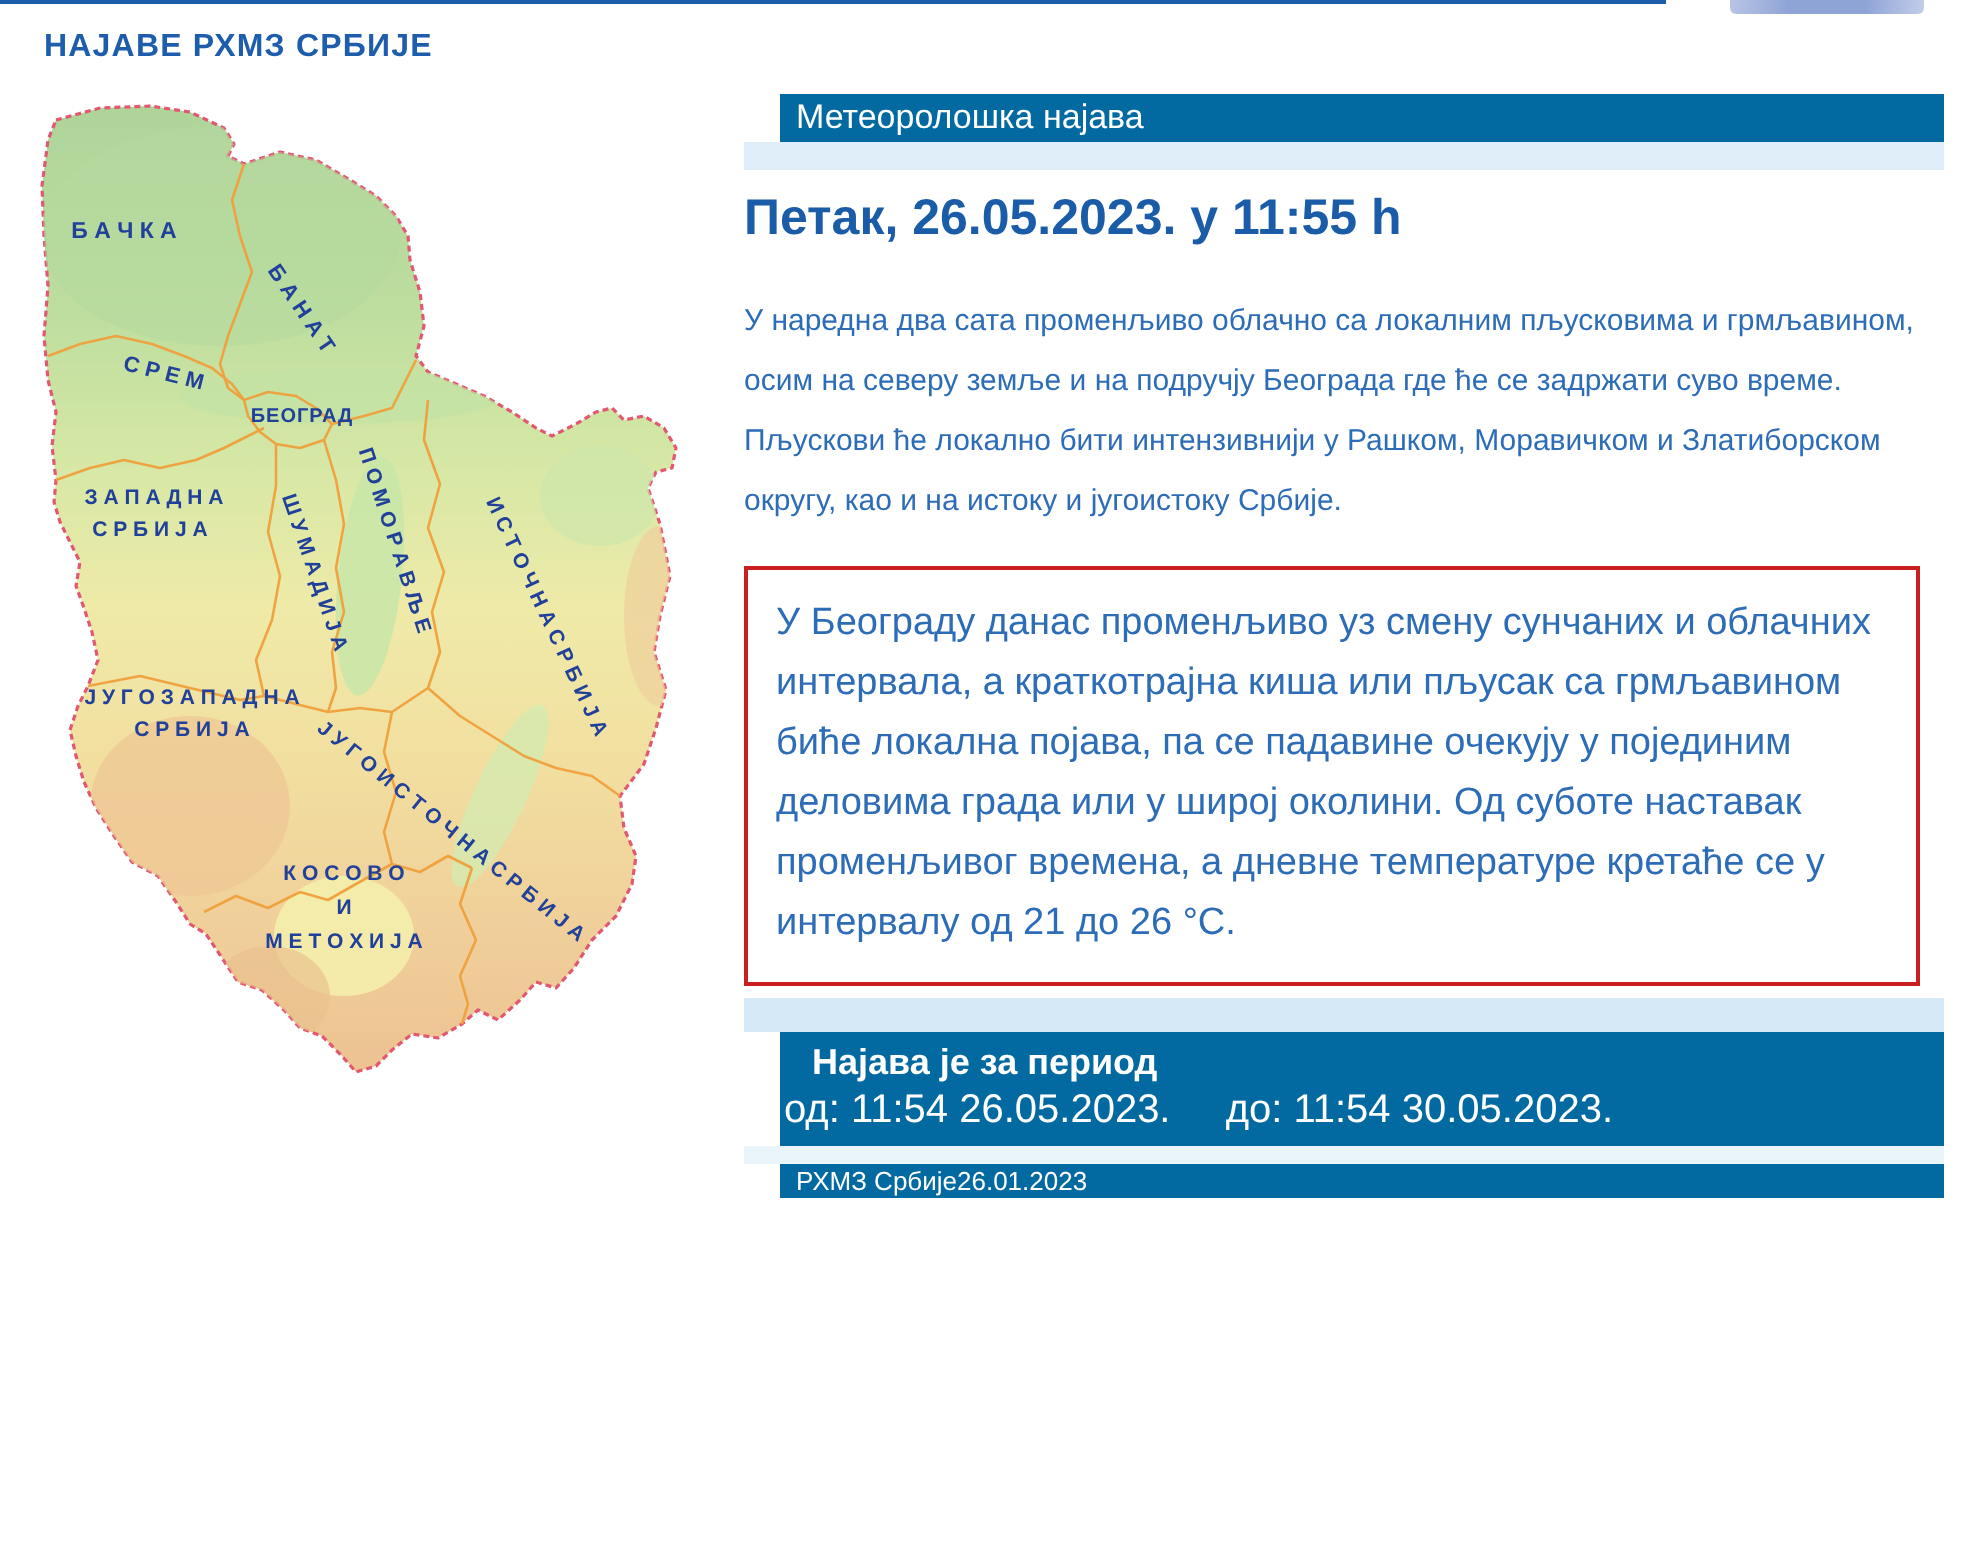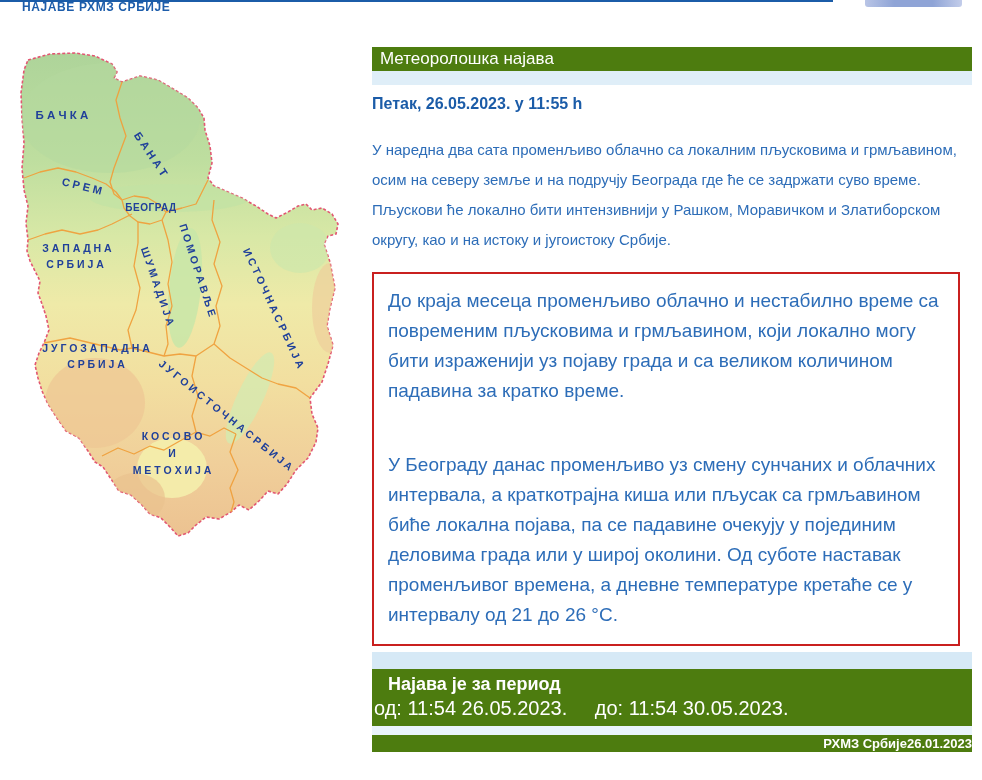--- a/index.html
+++ b/index.html
@@ -8,47 +8,47 @@
     font-family:"Liberation Sans","DejaVu Sans",sans-serif;
     overflow:hidden;
   }
   .top-line{position:absolute;left:0;top:0;width:833px;height:2px;background:#1b5ca8;}
   .top-right-bar{
     position:absolute;left:865px;top:0;width:97px;height:7px;
     background:linear-gradient(90deg,#b9c5e6,#8fa4d6 30%,#8fa4d6 70%,#c3cdea);
     border-radius:0 0 3px 3px;
   }
   .page-title{
-    position:absolute;left:22px;top:0;margin:0;
-    font-size:12px;font-weight:bold;color:#1d5dab;letter-spacing:0.6px;
+    position:absolute;left:22px;top:15px;margin:0;
+    font-size:16px;font-weight:bold;color:#1d5dab;letter-spacing:0.6px;
   }
   .map-wrap{position:absolute;left:0;top:48px;width:355px;height:492px;}
   .content{position:absolute;left:372px;top:47px;width:600px;}
-  .bar{background:#4d7c0f;color:#ffffff;}
+  .bar{background:#0369a1;color:#ffffff;margin-left:18px;}
   .meteo-header{height:24px;line-height:24px;font-size:17px;padding-left:8px;box-sizing:border-box;}
   .strip{height:14px;background:#dfeef8;}
-  .datetime{margin:10px 0 0 0;font-size:16px;font-weight:bold;color:#1b5ca8;}
+  .datetime{margin:10px 0 0 0;font-size:25px;font-weight:bold;color:#1b5ca8;}
   .para{
     margin:22px 0 0 0;font-size:15px;line-height:30px;color:#2d6db8;width:592px;
   }
   .warning-box{
     margin-top:17px;border:2px solid #c9201f;width:558px;
     padding:12px 12px 14px 14px;
   }
   .warning-box p{margin:0;font-size:19px;line-height:30px;color:#2d6db8;}
   .warning-box p + p{margin-top:44px;}
   .strip2{height:17px;background:#d6e9f6;margin-top:6px;}
   .period-bar{padding:4px 0 5px 0;}
   .period-title{font-size:18px;font-weight:bold;line-height:23px;padding-left:16px;}
   .period-range{font-size:20px;font-weight:normal;line-height:25px;padding-left:2px;}
   .period-range .to{margin-left:22px;}
   .strip3{height:9px;background:#eaf4fb;}
   .source-bar{
-    height:17px;font-size:13px;font-weight:bold;
-    display:flex;justify-content:flex-end;align-items:center;
+    height:17px;font-size:13px;font-weight:normal;
+    display:flex;justify-content:flex-start;align-items:center;
     padding:0 0 0 8px;box-sizing:border-box;
   }
   .map-label{fill:#20409a;font-weight:bold;}
 </style>
 </head>
 <body>
 
 <div class="top-line"></div>
 <div class="top-right-bar"></div>
 
@@ -126,21 +126,20 @@
   <div class="bar meteo-header">
     <span>Метеоролошка најава</span>
   </div>
   <div class="strip"></div>
 
   <p class="datetime">Петак, 26.05.2023. у 11:55 h</p>
 
   <p class="para">У наредна два сата променљиво облачно са локалним пљусковима и грмљавином, осим на северу земље и на подручју Београда где ће се задржати суво време. Пљускови ће локално бити интензивнији у Рашком, Моравичком и Златиборском округу, као и на истоку и југоистоку Србије.</p>
 
   <div class="warning-box">
-    <p>До краја месеца променљиво облачно и нестабилно време са повременим пљусковима и грмљавином, који локално могу бити израженији уз појаву града и са великом количином падавина за кратко време.</p>
     <p>У Београду данас променљиво уз смену сунчаних и облачних интервала, а краткотрајна киша или пљусак са грмљавином биће локална појава, па се падавине очекују у појединим деловима града или у широј околини. Од суботе наставак променљивог времена, а дневне температуре кретаће се у интервалу од 21 до 26 °C.</p>
   </div>
 
   <div class="strip2"></div>
 
   <div class="bar period-bar">
     <div class="period-title">Најава је за период</div>
     <div class="period-range">
       <span class="from">од: 11:54 26.05.2023.</span>
       <span class="to">до: 11:54 30.05.2023.</span>

